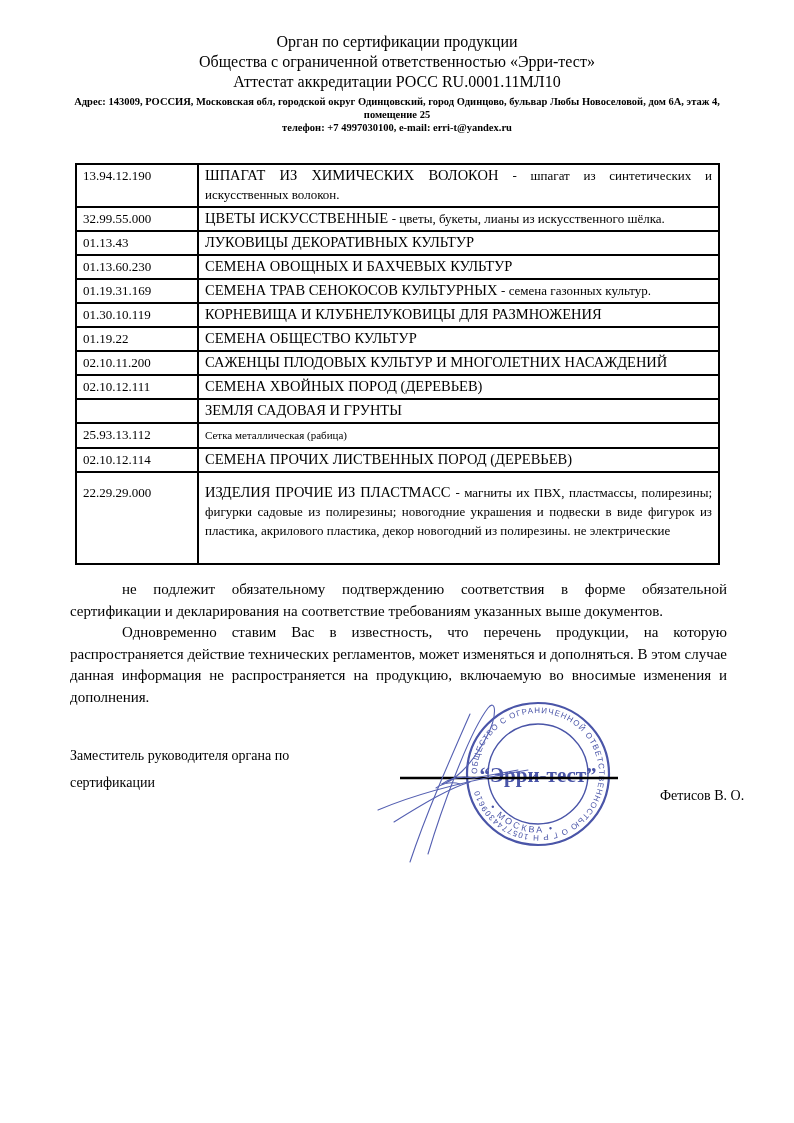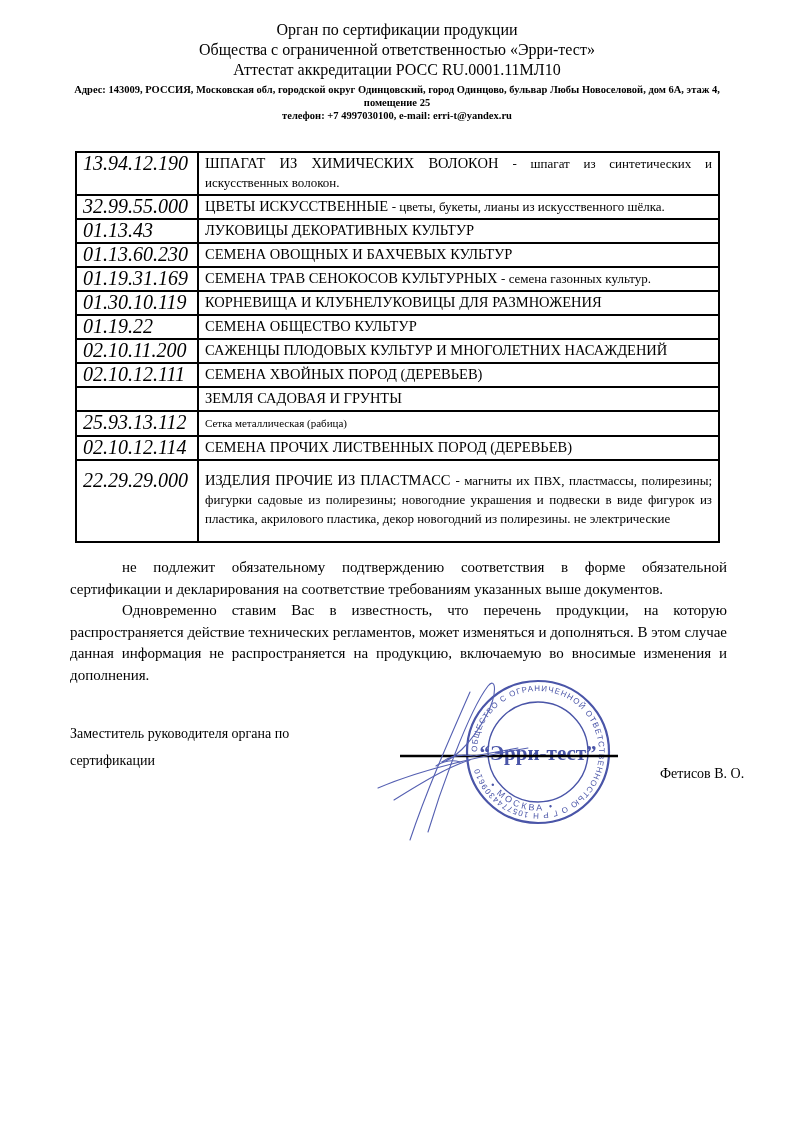--- a/index.html
+++ b/index.html
@@ -2,40 +2,40 @@
 <html lang="ru" style="--stamp-color: #4a55a8; --ink-color: #5560b2;"><head>
 <meta charset="utf-8">
 <style>
   html,body { margin:0; padding:0; background:#ffffff; }
   .page {
     width:794px; height:1123px; position:relative; overflow:hidden;
     background:#ffffff; color:#000;
     font-family:"Liberation Serif", serif;
   }
   
-  .header { text-align:center; padding-top:20px; }
+  .header { text-align:center; padding-top:32px; }
   .h-line  { font-size:16px; line-height:20px; }
   .addr    { font-size:10.5px; font-weight:bold; line-height:13px; margin-top:3px; }
   .addr2   { font-size:10.5px; font-weight:bold; line-height:13px; }
   .contact { font-size:10.5px; font-weight:bold; line-height:13px; }
   
   table.products {
     border-collapse:collapse; margin:29px 0 0 75px; width:645px;
     table-layout:fixed;
   }
   table.products td {
     border:2px solid #000; padding:1px 6px 2px 6px; vertical-align:top;
   }
-  .code-cell { width:108px; font-size:20px; line-height:19px;font-style:italic; }
+  .code-cell { width:108px; font-size:13px; line-height:19px; }
   .desc-cell { font-size:14.5px; line-height:19px; }
   .desc-cell.justify { text-align:justify; }
   .desc-title  { font-size:14.5px; }
   .desc-detail { font-size:13px; }
   .desc-plain  { font-size:11px; }
-  tr.tall-row td { padding-top:10px; padding-bottom:13px; }
+  tr.tall-row td { padding-top:10px; padding-bottom:23px; }
   
   .body-text { margin:14px 67px 0 70px; }
   .body-para {
     margin:0; text-align:justify; font-size:15px; line-height:21.5px;
     text-indent:52px;
   }
   
   .signature-section { position:relative; margin-top:32px; height:160px; }
   .sig-position {
     position:absolute; left:70px; top:2px; width:330px;

